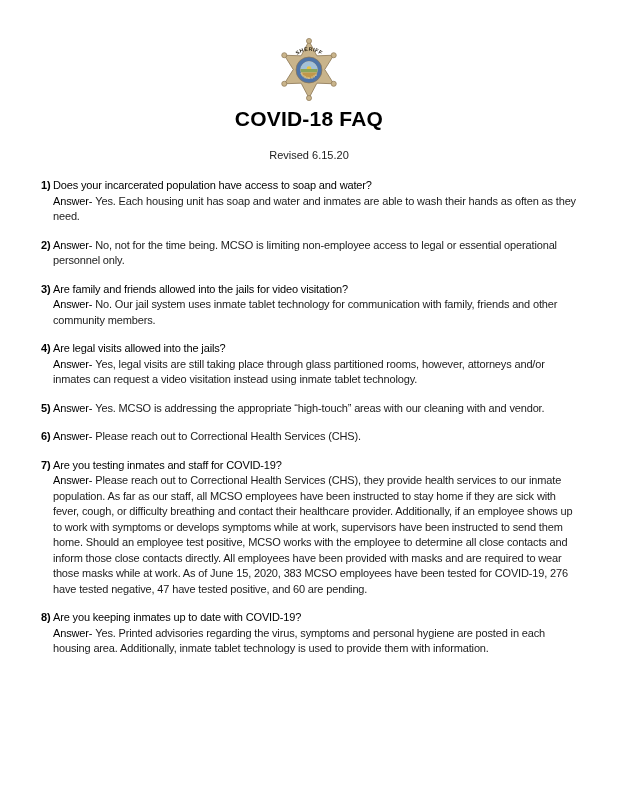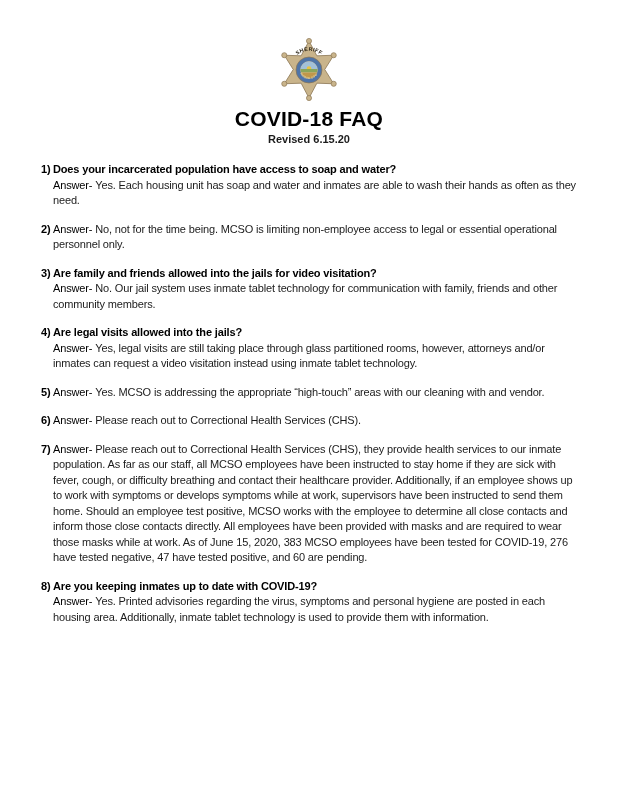--- a/index.html
+++ b/index.html
@@ -32,23 +32,23 @@
   }
   .title {
     margin-top: 5px;
     font-size: 21px;
     font-weight: 700;
     color: #000000;
     letter-spacing: 0.2px;
     line-height: 26px;
   }
   .subtitle {
-    margin-top: 1px;
+    margin-top: 17px;
     font-size: 11px;
-    font-weight: 700;
+    font-weight: 400;
     color: #1b1b1b;
   }
   .faq-list {
     list-style: none;
     margin: 17px 0 0 0;
     padding: 0;
     font-size: 11px;
     line-height: 15.5px;
     letter-spacing: -0.15px;
   }
@@ -60,21 +60,21 @@
     flex: 0 0 12px;
     width: 12px;
     font-weight: 700;
     color: #000000;
     margin-left: -1px;
   }
   .faq-item .content {
     flex: 1;
   }
   .question {
-    font-weight: 700;
+    font-weight: 400;
     color: #000000;
   }
   .answer-label {
     font-weight: 400;
     color: #000000;
     padding-right: 3px;
   }
   .answer-text {
     color: #1b1b1b;
   }
@@ -172,20 +172,21 @@
     <li class="faq-item">
       <span class="num">6)</span>
       <div class="content">
         <div class="answer"><span class="answer-label">Answer-</span><span class="answer-text">Please reach out to Correctional Health Services (CHS).</span></div>
       </div>
     </li>
 
     <li class="faq-item">
       <span class="num">7)</span>
       <div class="content">
+        <div class="question">Are you testing inmates and staff for COVID-19?</div>
         <div class="answer"><span class="answer-label">Answer-</span><span class="answer-text">Please reach out to Correctional Health Services (CHS), they provide health services to our inmate population. As far as our staff, all MCSO employees have been instructed to stay home if they are sick with fever, cough, or difficulty breathing and contact their healthcare provider.  Additionally, if an employee shows up to work with symptoms or develops symptoms while at work, supervisors have been instructed to send them home. Should an employee test positive, MCSO works with the employee to determine all close contacts and inform those close contacts directly. All employees have been provided with masks and are required to wear those masks while at work.  As of June 15, 2020, 383 MCSO employees have been tested for COVID-19, 276 have tested negative, 47 have tested positive, and 60 are pending.</span></div>
       </div>
     </li>
 
     <li class="faq-item">
       <span class="num">8)</span>
       <div class="content">
         <div class="question">Are you keeping inmates up to date with COVID-19?</div>
         <div class="answer"><span class="answer-label">Answer-</span><span class="answer-text">Yes. Printed advisories regarding the virus, symptoms and personal hygiene are posted in each housing area. Additionally, inmate tablet technology is used to provide them with information.</span></div>
       </div>

